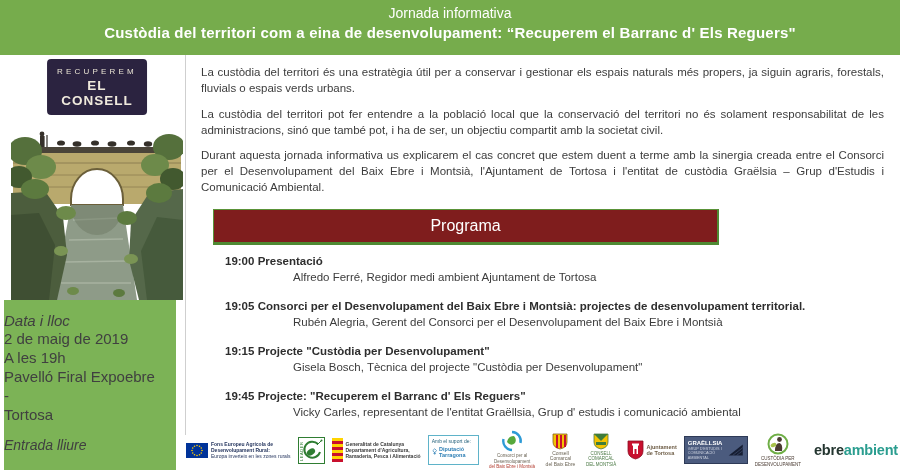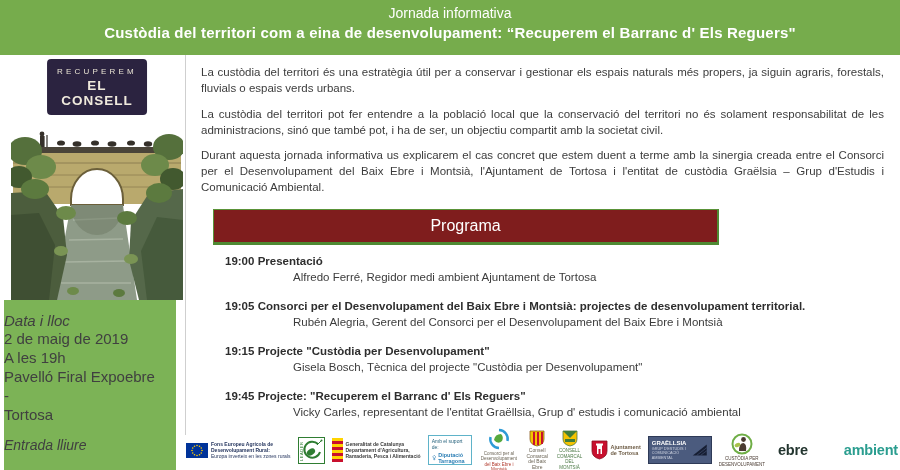--- a/index.html
+++ b/index.html
@@ -55,21 +55,21 @@
   .cap div{font-size:5px;line-height:5.5px;color:#6b6455;}
   .cap .tiny{font-size:4.5px;}
   .stack{display:flex;flex-direction:column;align-items:center;gap:1px;}
   .tort-text div{font-size:5.5px;line-height:6px;font-weight:bold;color:#6d5c45;}
   .grae{width:64px;height:28px;background:#4b5b7e;border:1px solid #2e3a57;box-sizing:border-box;
         display:flex;align-items:center;padding:2px 3px;gap:2px;}
   .grae .t1{font-size:6px;font-weight:bold;color:#fff;line-height:7px;}
   .grae .t2{font-size:3.8px;color:#cdd3e0;line-height:4.5px;}
   .ebre{font-size:14.5px;font-weight:bold;letter-spacing:-.2px;margin-left:6px;}
   .ebre .e1{color:#23352f;}
-  .ebre .e2{color:#2a9d8f;padding-left:36px;}
+  .ebre .e2{color:#2a9d8f;}
 </style>
 </head>
 <body>
 
 <div class="page">
 
   <div class="header">
     <div class="l1">Jornada informativa</div>
     <div class="l2">Custòdia del territori com a eina de desenvolupament: “Recuperem el Barranc d' Els Reguers"</div>
   </div>

